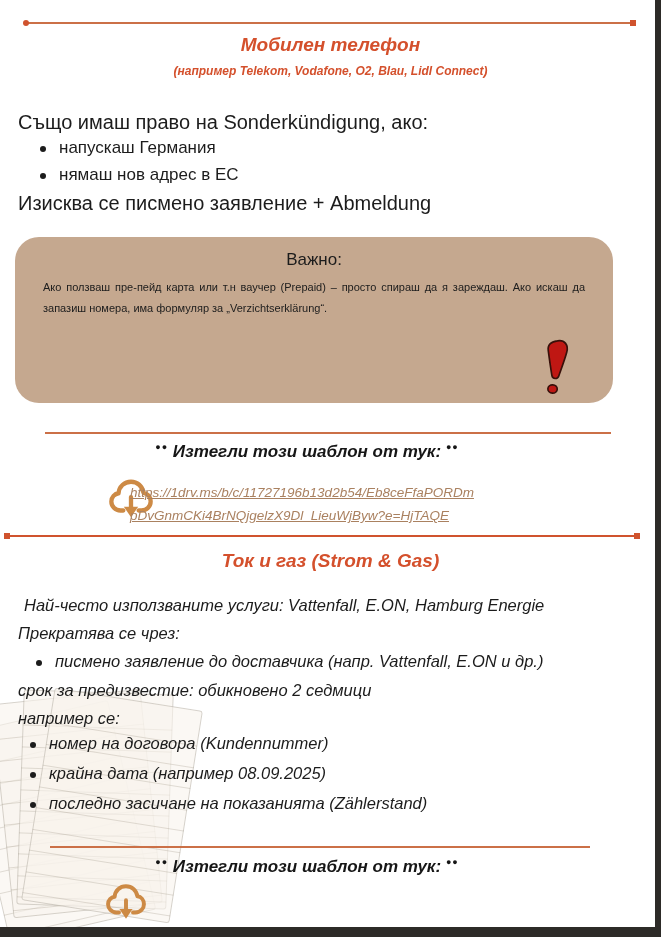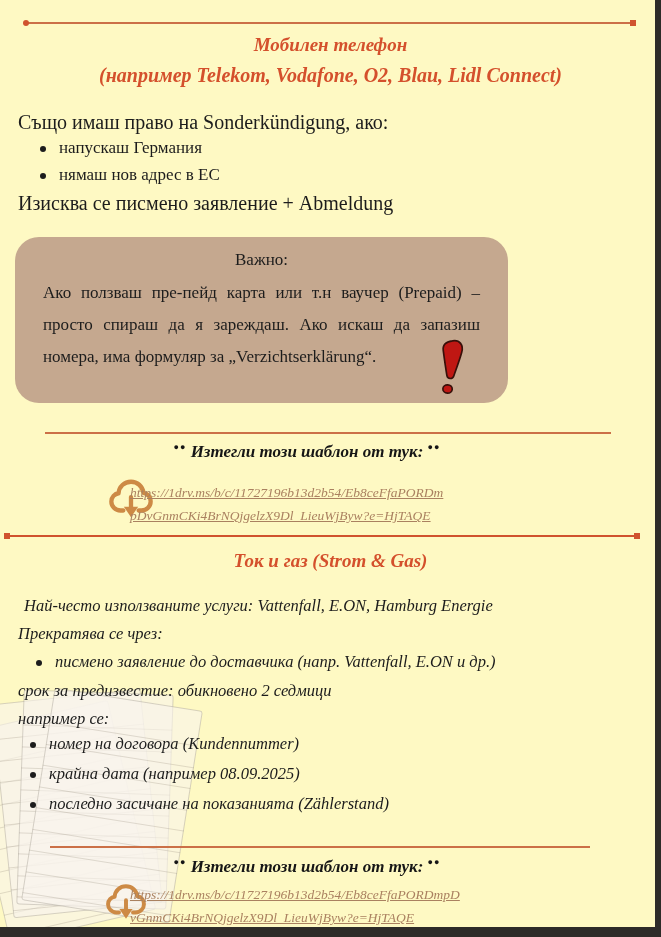--- a/index.html
+++ b/index.html
@@ -1,23 +1,23 @@
 <!DOCTYPE html>
 <html><head>
 <meta charset="utf-8">
 <style>
   * { margin:0; padding:0; box-sizing:border-box; }
   html,body { background:#555; }
   .page {
     position:relative;
     width:661px; height:937px;
     margin:0 auto;
-    background:#fef9c3;
+    background:#ffffff;
     overflow:hidden;
-    font-family:Liberation Serif, serif;
+    font-family:Liberation Sans, sans-serif;
     color:#1c1c1c;
   }
   .abs { position:absolute; }
 
   
   .edge-right { right:0; top:0; width:6px; height:937px; background:#2d2b28; z-index:5; }
   .edge-bottom { left:0; bottom:0; width:661px; height:10px; background:#2d2b28; z-index:5; }
 
   
   .rule { height:2px; background:#cb7047; }
@@ -33,35 +33,35 @@
   .rule.caps2::after { right:-2px; }
 
   .title {
     width:661px; text-align:center;
     font-weight:bold; font-style:italic;
     font-size:19px; color:#d4502c;
   }
   .subtitle {
     width:661px; text-align:center;
     font-weight:bold; font-style:italic;
-    font-size:20px; color:#d4502c;
+    font-size:12px; color:#d4502c;
   }
   .body-line { font-size:20px; }
   .bullet-row { display:flex; align-items:flex-start; gap:13px; }
   .dot { width:6px; height:6px; border-radius:50%; background:#1c1c1c; margin-top:8px; flex:none; }
   .bullet-text { font-size:17px; }
 
   .important-box {
-    left:15px; top:237px; width:493px; height:166px;
+    left:15px; top:237px; width:598px; height:166px;
     background:#c5a88f; border-radius:24px;
   }
   .box-heading { margin-top:13px; text-align:center; font-size:17px; }
   .box-body {
     margin:7px 28px 0 28px;
-    font-size:17px; line-height:32px;
+    font-size:11px; line-height:21px;
     text-align:justify;
   }
   .excl { right:42px; bottom:4px; width:30px; height:62px; transform:rotate(3deg); }
 
   .dl-heading {
     width:614px; text-align:center;
     font-weight:bold; font-style:italic; font-size:17px; color:#161616;
   }
   .qdots { font-size:9px; letter-spacing:1px; position:relative; top:-7px; font-style:normal; }
   .dl-links {
@@ -180,20 +180,16 @@
   <div class="abs dl-heading content" style="top:857px;">
     <span class="qdots">●●</span>
     <span>Изтегли този шаблон от тук:</span>
     <span class="qdots">●●</span>
   </div>
   <svg class="abs cloud content" style="left:105px; top:881px; width:42px; height:42px;" viewBox="0 0 48 46">
     <path d="M16 35 H13 C7.5 35 3.5 30.5 3.5 25.5 C3.5 21 7 17.5 11 17 C11.5 10 17 5 24 5 C30.5 5 36 9.5 37 16.5 C41.5 17 44.5 21 44.5 25.5 C44.5 30.5 40.5 35 35 35 H32" fill="none" stroke="#cd8a45" stroke-width="4.5" stroke-linecap="round" stroke-linejoin="round"></path>
     <path d="M24 21 V33" fill="none" stroke="#cd8a45" stroke-width="4.5" stroke-linecap="round"></path>
     <polygon points="16.5,31 24,42 31.5,31" fill="#cd8a45"></polygon>
   </svg>
-  <div class="abs dl-links content" style="left:130px; top:883px; width:420px;">
-    <div>https://1drv.ms/b/c/11727196b13d2b54/Eb8ceFfaPORDmpD</div>
-    <div>vGnmCKi4BrNQjgelzX9Dl_LieuWjByw?e=HjTAQE</div>
-  </div>
 
   <div class="abs edge-right"></div>
   <div class="abs edge-bottom"></div>
 </div>
 
 </body></html>

